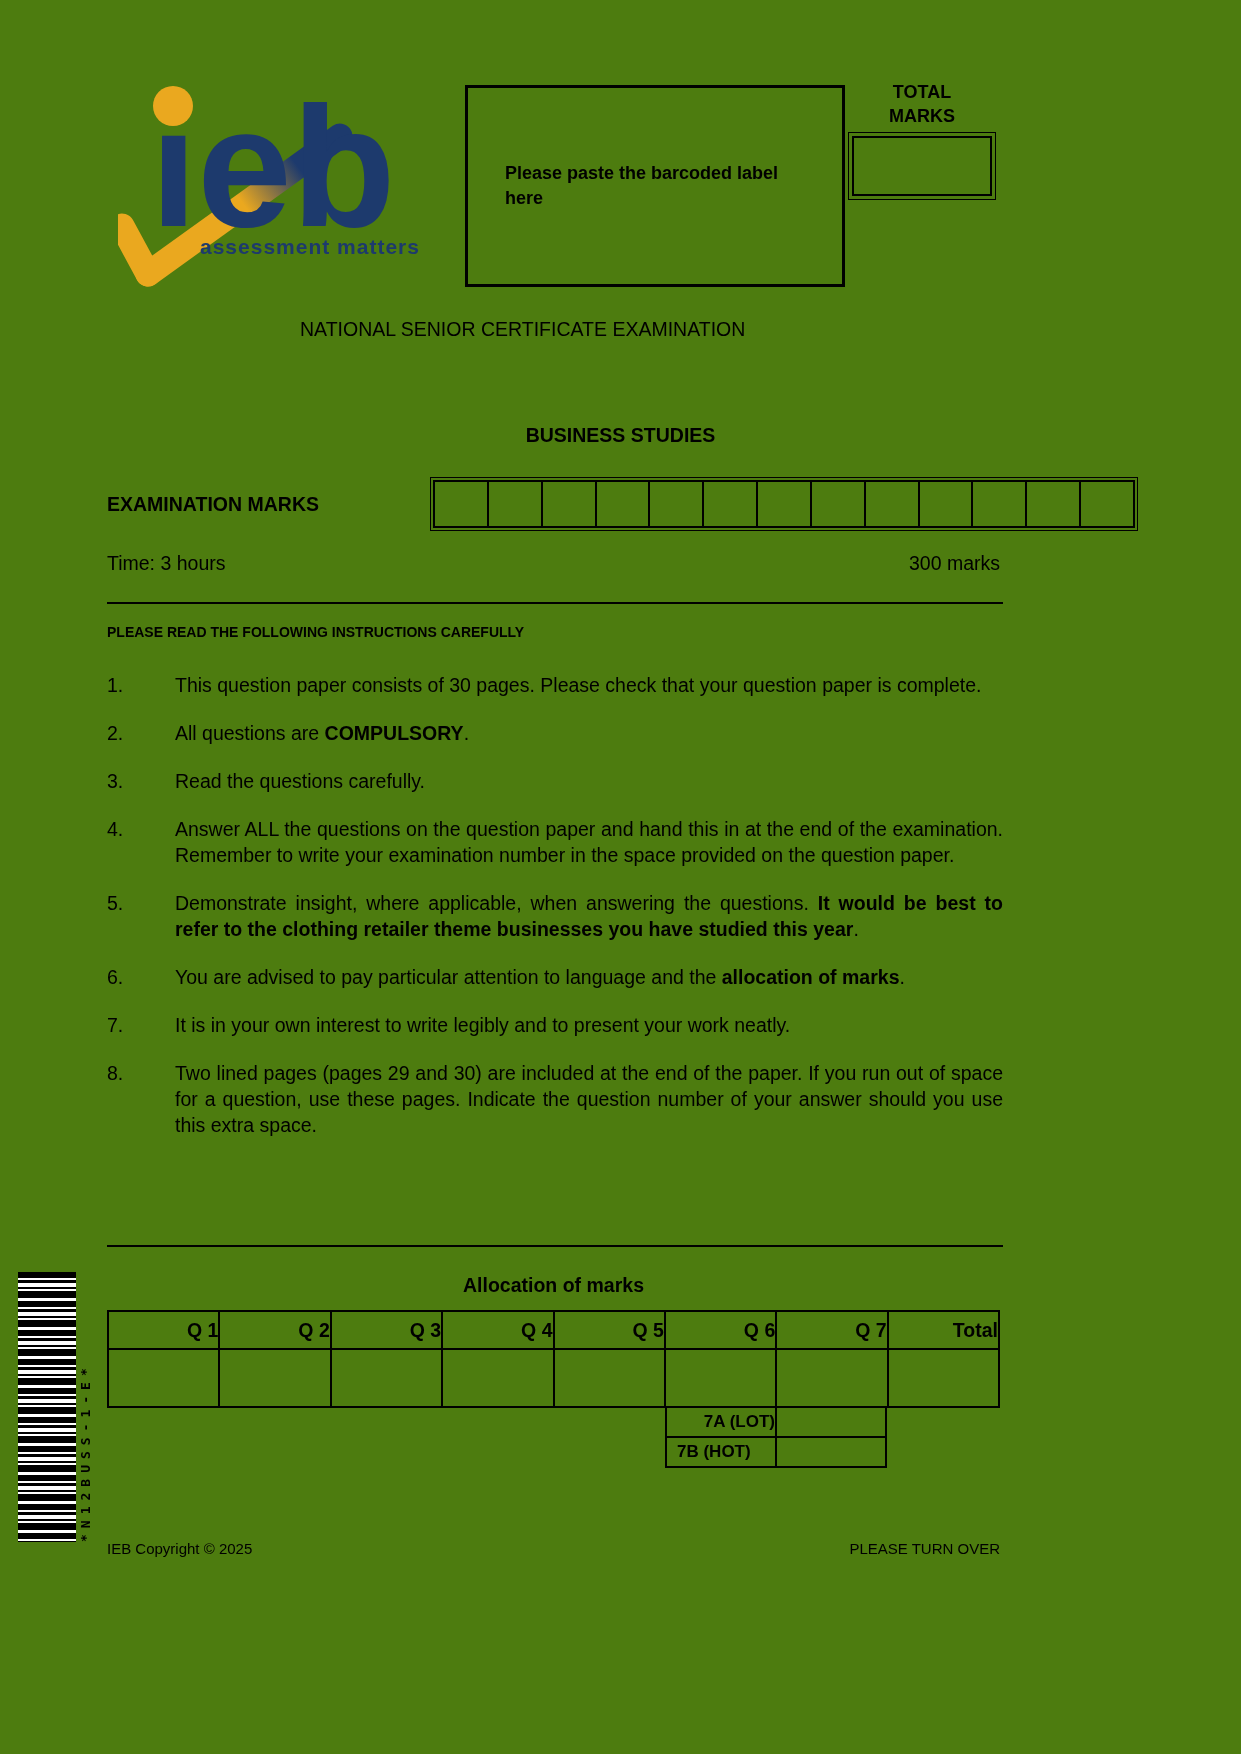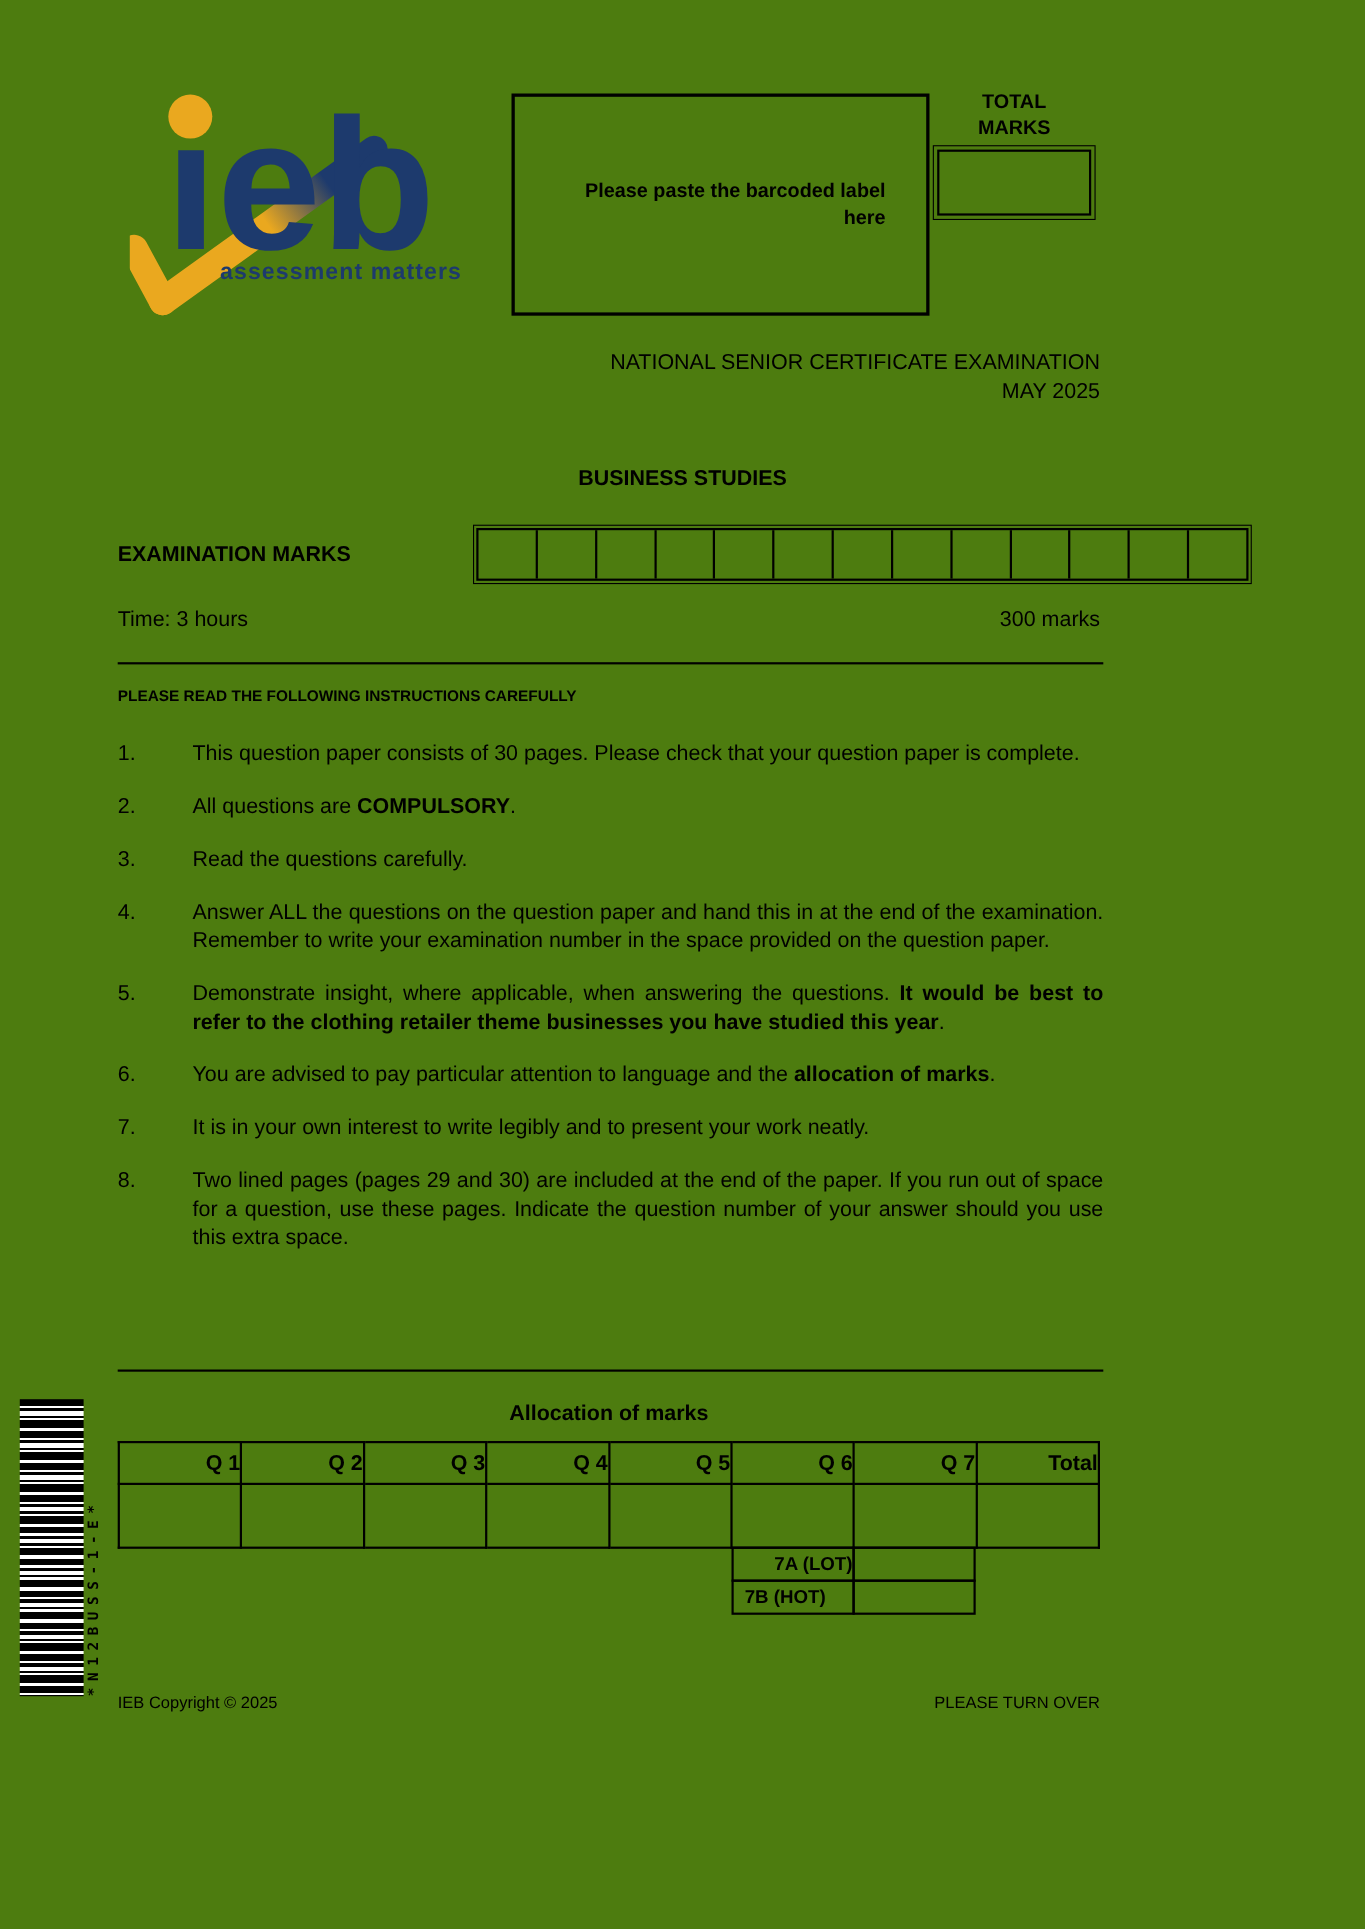--- a/index.html
+++ b/index.html
@@ -11,33 +11,33 @@
   .abs{position:absolute;}
   .b{font-weight:bold;}
 
   
   .logo{left:118px; top:76px; width:302px; height:212px;}
 
   
   .label-box{
     left:465px; top:85px; width:380px; height:202px;
     border:3px solid #000; box-sizing:border-box;
-    display:flex; align-items:center; justify-content:center; text-align:right;
+    display:flex; align-items:center; justify-content:center; text-align:left;
   }
   .label-box span{font-weight:bold; font-size:18px; line-height:1.4; width:300px; display:block;}
 
   
   .total-marks-label{left:848px; top:80px; width:148px; text-align:center;
     font-weight:bold; font-size:18px; line-height:1.35;}
   .total-marks-box{left:848px; top:132px; width:148px; height:68px;
     border:1px solid #000; box-sizing:border-box; padding:3px;}
   .total-marks-box .inner{width:100%; height:100%; border:2px solid #000; box-sizing:border-box;}
 
   
-  .nsc{right:241px; top:316px; width:700px; text-align:right; font-size:19.5px; line-height:27px;}
+  .nsc{right:241px; top:316px; width:700px; text-align:left; font-size:19.5px; line-height:27px;}
   .subject{left:0; top:424px; width:1241px; text-align:center; font-weight:bold; font-size:19.5px;}
 
   
   .exam-num-label{left:107px; top:477px; height:54px; display:flex; align-items:center;
     font-weight:bold; font-size:19.5px;}
   .exam-num-grid{left:430px; top:477px; width:708px; height:54px;
     border:1px solid #000; box-sizing:border-box; padding:2px;}
   .exam-num-grid .grid-inner{height:100%; border:2px solid #000; box-sizing:border-box; display:flex;}
   .num-cell{flex:1; border-right:2px solid #000;}
   .num-cell:last-child{border-right:none;}
@@ -118,21 +118,20 @@
   <div class="abs total-marks-label">
     <div>TOTAL</div>
     <div>MARKS</div>
   </div>
   <div class="abs total-marks-box">
     <div class="inner"></div>
   </div>
 
   <div class="abs nsc">
     <div>NATIONAL SENIOR CERTIFICATE EXAMINATION</div>
-    <div>MAY 2025</div>
   </div>
 
   <div class="abs subject">BUSINESS STUDIES</div>
 
   <div class="abs exam-num-label">EXAMINATION MARKS</div>
   <div class="abs exam-num-grid">
     <div class="grid-inner">
         <div class="num-cell"></div>
         <div class="num-cell"></div>
         <div class="num-cell"></div>

